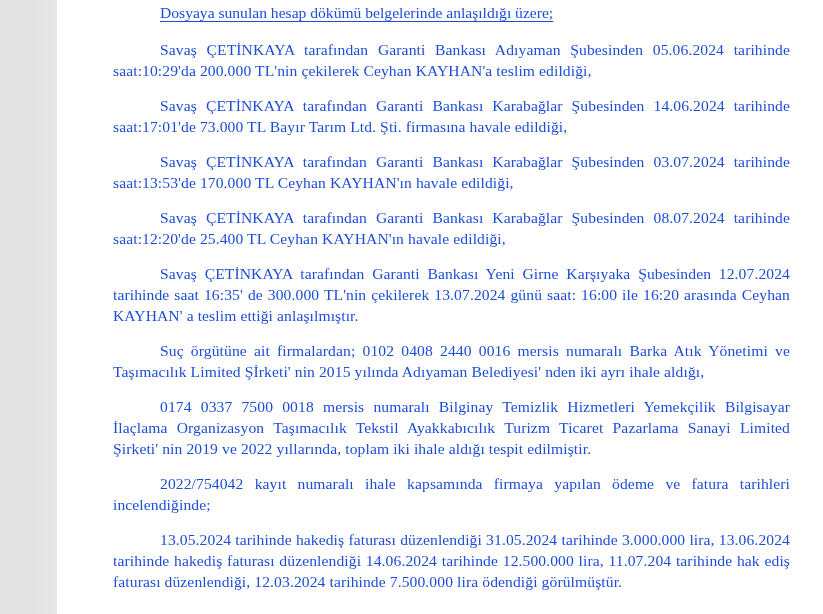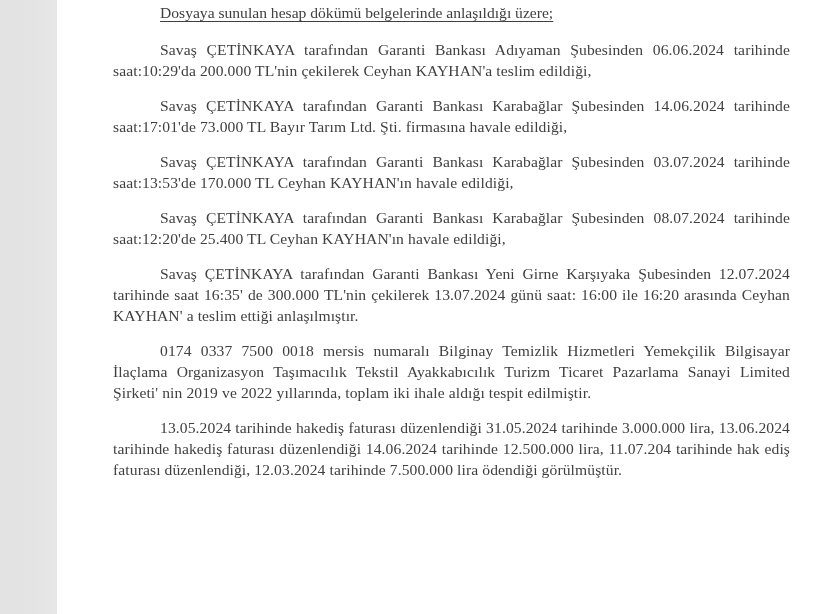--- a/index.html
+++ b/index.html
@@ -23,21 +23,21 @@
     width: 57px;
     height: 614px;
     flex: 0 0 57px;
     background: linear-gradient(to right, #e3e3e3 0%, #e4e4e4 60%, #e7e7e7 100%);
   }
   .page {
     flex: 1 1 auto;
     background: #ffffff;
     padding: 2px 33px 0 56px;
     box-sizing: border-box;
-    color: #404040;
+    color: #1d4ed8;
     font-size: 15.6px;
     line-height: 21px;
   }
   .heading {
     margin: 0 0 16px 0;
     text-indent: 47px;
     text-decoration: underline;
     text-underline-offset: 3px;
     white-space: nowrap;
   }
@@ -48,21 +48,23 @@
     letter-spacing: 0.1px;
   }
 </style>
 </head>
 <body>
 
 <div class="viewer">
   <div class="gutter"></div>
   <div class="page">
     <p class="heading">Dosyaya sunulan hesap dökümü belgelerinde anlaşıldığı üzere;</p>
-    <p class="para">Savaş ÇETİNKAYA tarafından Garanti Bankası Adıyaman Şubesinden 06.06.2024 tarihinde saat:10:29'da 200.000 TL'nin çekilerek Ceyhan KAYHAN'a teslim edildiği,</p>
+    <p class="para">Savaş ÇETİNKAYA tarafından Garanti Bankası Adıyaman Şubesinden 05.06.2024 tarihinde saat:10:29'da 200.000 TL'nin çekilerek Ceyhan KAYHAN'a teslim edildiği,</p>
     <p class="para">Savaş ÇETİNKAYA tarafından Garanti Bankası Karabağlar Şubesinden 14.06.2024 tarihinde saat:17:01'de 73.000 TL Bayır Tarım Ltd. Şti. firmasına havale edildiği,</p>
     <p class="para">Savaş ÇETİNKAYA tarafından Garanti Bankası Karabağlar Şubesinden 03.07.2024 tarihinde saat:13:53'de 170.000 TL Ceyhan KAYHAN'ın havale edildiği,</p>
     <p class="para">Savaş ÇETİNKAYA tarafından Garanti Bankası Karabağlar Şubesinden 08.07.2024 tarihinde saat:12:20'de 25.400 TL Ceyhan KAYHAN'ın havale edildiği,</p>
     <p class="para">Savaş ÇETİNKAYA tarafından Garanti Bankası Yeni Girne Karşıyaka Şubesinden 12.07.2024 tarihinde saat 16:35' de 300.000 TL'nin çekilerek 13.07.2024 günü saat: 16:00 ile 16:20 arasında Ceyhan KAYHAN' a teslim ettiği anlaşılmıştır.</p>
+    <p class="para">Suç örgütüne ait firmalardan; 0102 0408 2440 0016 mersis numaralı Barka Atık Yönetimi ve Taşımacılık Limited Şİrketi' nin 2015 yılında Adıyaman Belediyesi' nden iki ayrı ihale aldığı,</p>
     <p class="para">0174 0337 7500 0018 mersis numaralı Bilginay Temizlik Hizmetleri Yemekçilik Bilgisayar İlaçlama Organizasyon Taşımacılık Tekstil Ayakkabıcılık Turizm Ticaret Pazarlama Sanayi Limited Şirketi' nin 2019 ve 2022 yıllarında, toplam iki ihale aldığı tespit edilmiştir.</p>
+    <p class="para">2022/754042 kayıt numaralı ihale kapsamında firmaya yapılan ödeme ve fatura tarihleri incelendiğinde;</p>
     <p class="para">13.05.2024 tarihinde hakediş faturası düzenlendiği  31.05.2024 tarihinde 3.000.000 lira, 13.06.2024 tarihinde hakediş faturası düzenlendiği 14.06.2024 tarihinde 12.500.000 lira, 11.07.204 tarihinde hak ediş faturası düzenlendiği, 12.03.2024 tarihinde 7.500.000 lira ödendiği görülmüştür.</p>
   </div>
 </div>
 
 </body></html>

